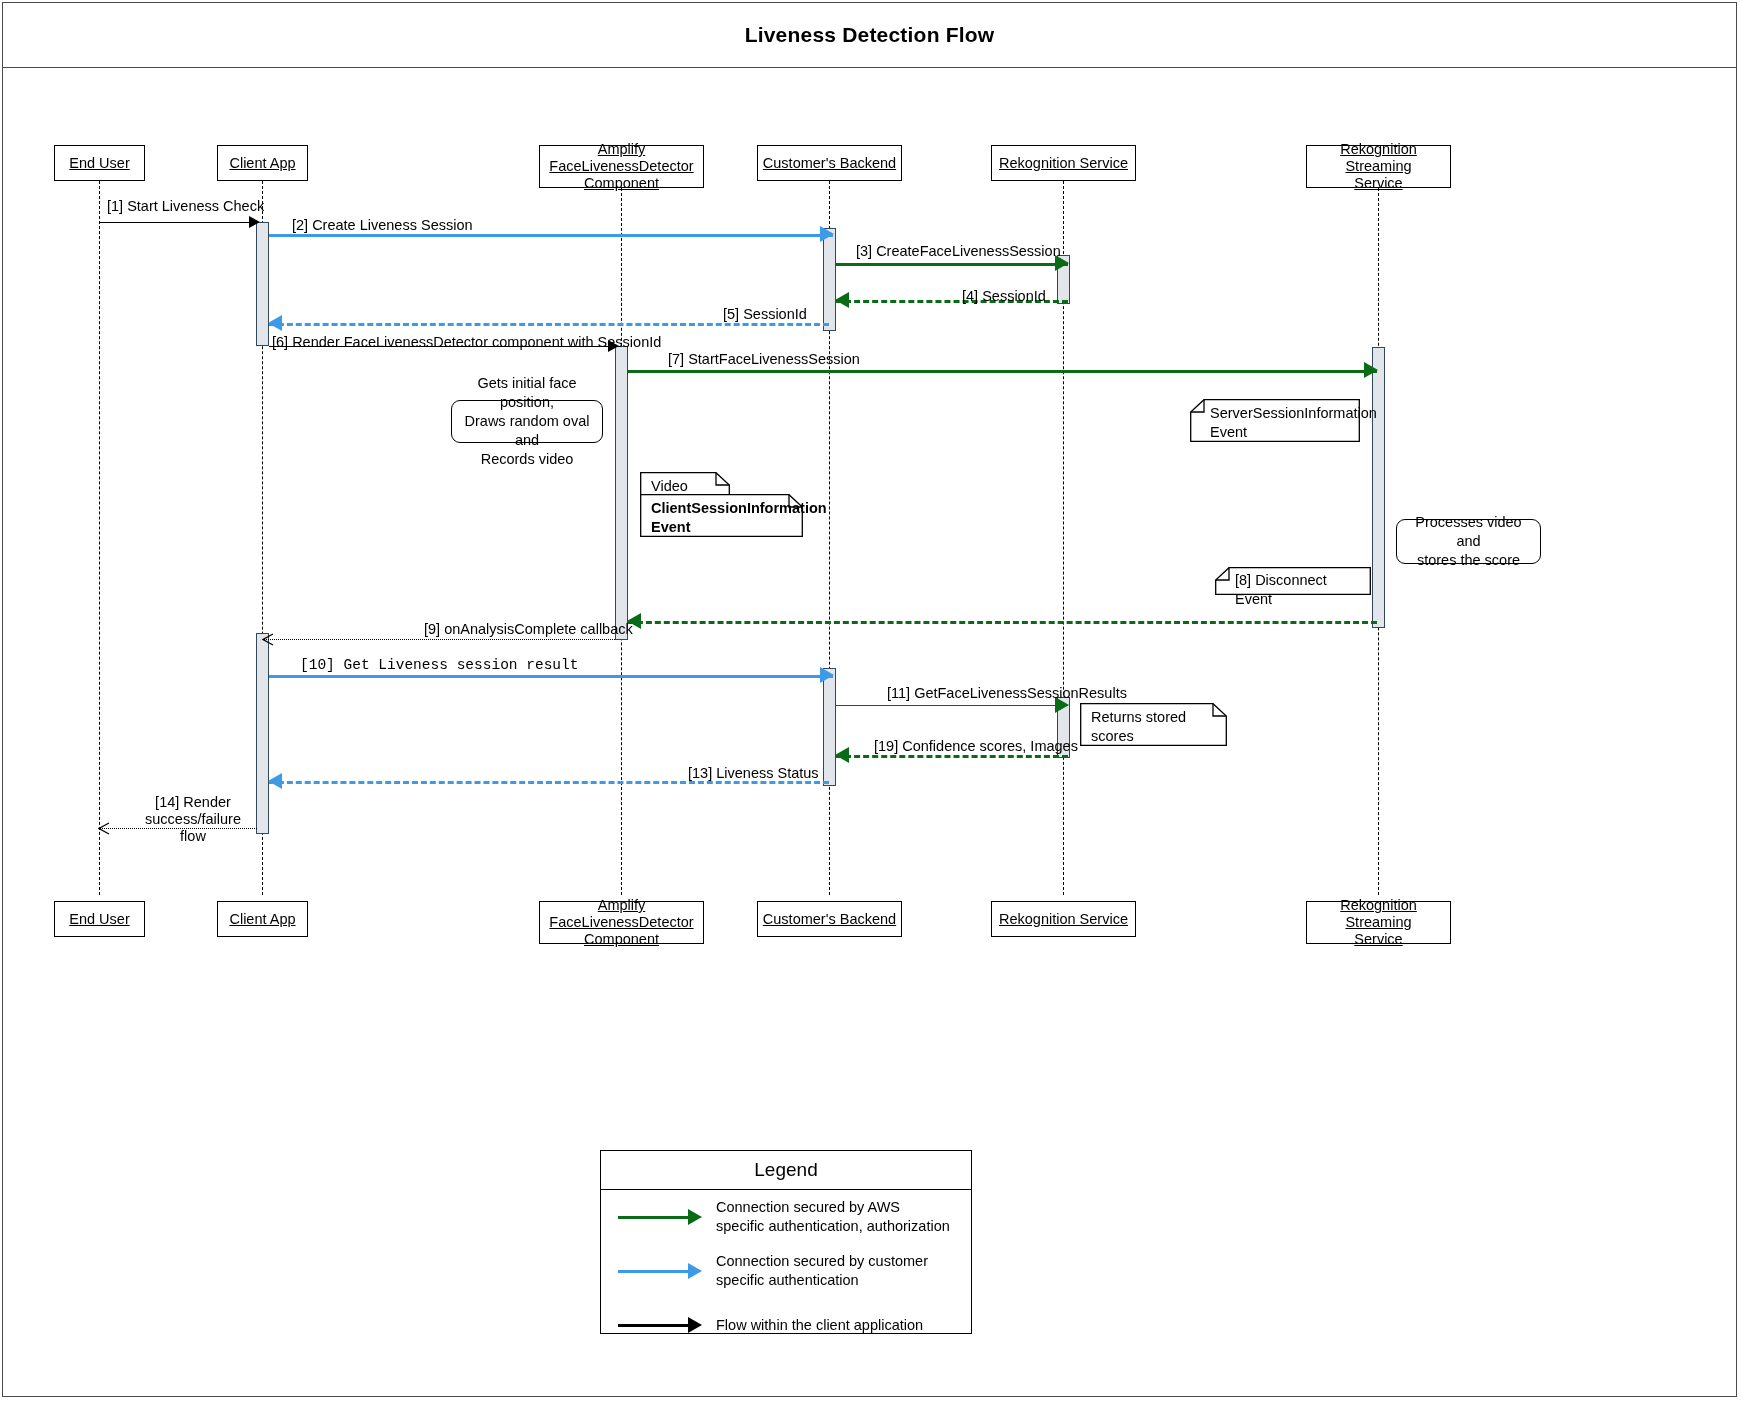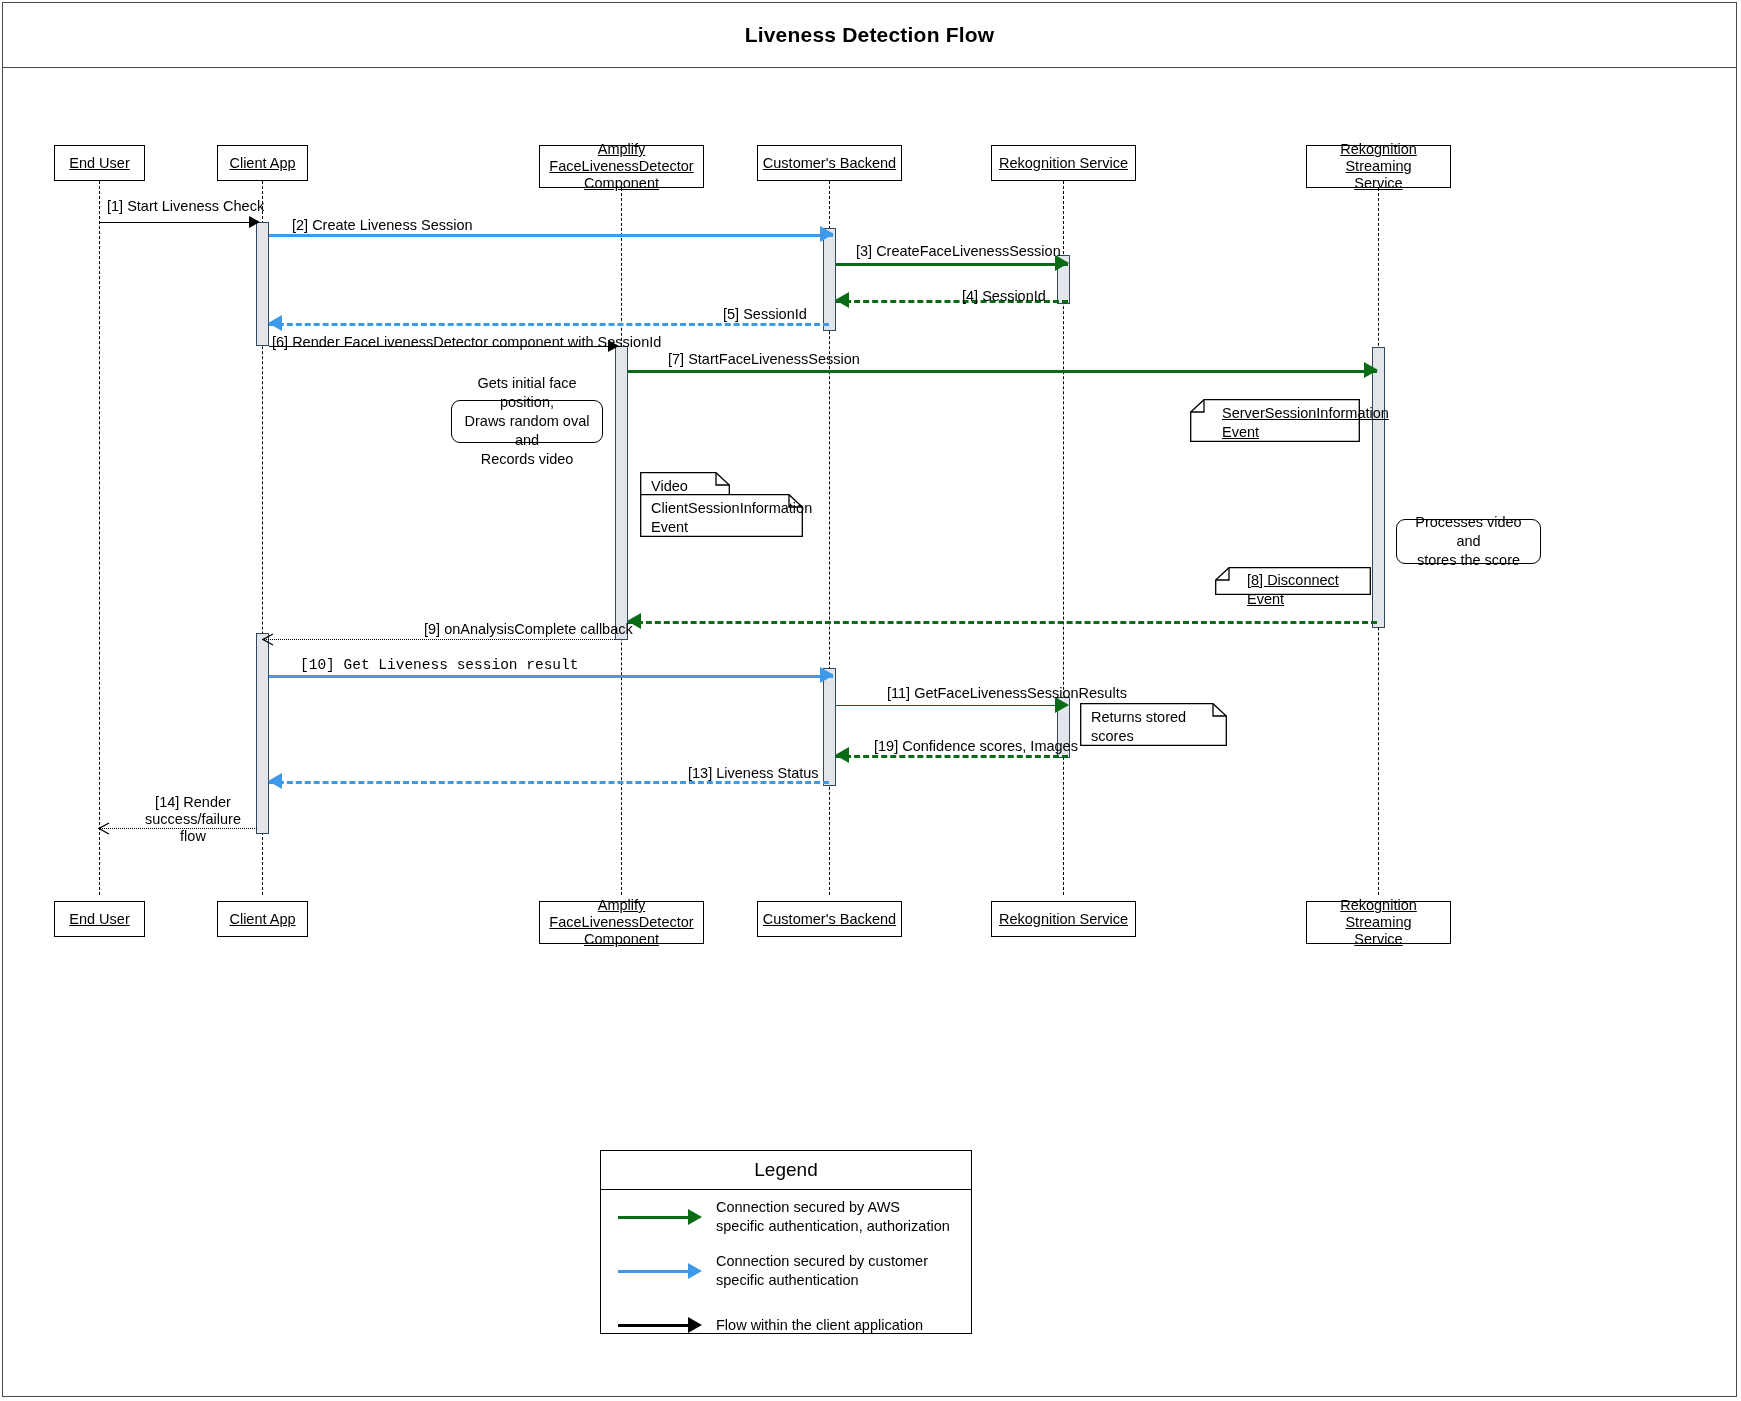--- a/index.html
+++ b/index.html
@@ -194,21 +194,21 @@
     font-size: 14.5px;
     line-height: 19px;
     z-index: 5;
   }
   .note-fold .nf-svg { position: absolute; left: 0; top: 0; }
   .note-fold .nf-text {
     position: relative;
     padding: 5px 9px 5px 11px;
     z-index: 2;
   }
-  .note-fold.fold-tl .nf-text { padding-left: 32px; text-decoration: underline; }
+  .note-fold.fold-tl .nf-text { padding-left: 20px; }
 
   
   .legend-box {
     position: absolute;
     border: 1.3px solid #000;
     background: #fff;
     box-sizing: border-box;
     z-index: 5;
   }
   .legend-title {
@@ -421,21 +421,21 @@
 Records video</div>
 
   <div class="note-fold fold-tr" style="left:640px; top:472px; width:90px; height:46px;">
     <svg class="nf-svg" width="90" height="28" viewBox="0 0 90 28">
       <path d="M0.7,0.7 H76 L89.3,13 V27.3 H0.7 Z" fill="#ffffff" stroke="#000" stroke-width="1.3"></path>
       <path d="M76,0.7 L76,13 L89.3,13" fill="none" stroke="#000" stroke-width="1.3"></path>
     </svg>
     <div class="nf-text" style="white-space:pre-line;">Video event</div>
   </div>
 
-  <div class="note-fold fold-tr" style="left:640px; top:494px; width:163px; height:55px;">
+  <div class="note-fold fold-tr" style="left:640px; top:494px; width:163px; height:55px;font-weight:bold;">
     <svg class="nf-svg" width="163" height="43" viewBox="0 0 163 43">
       <path d="M0.7,0.7 H149 L162.3,13 V42.3 H0.7 Z" fill="#ffffff" stroke="#000" stroke-width="1.3"></path>
       <path d="M149,0.7 L149,13 L162.3,13" fill="none" stroke="#000" stroke-width="1.3"></path>
     </svg>
     <div class="nf-text" style="white-space:pre-line;">ClientSessionInformation
 Event</div>
   </div>
 
   <div class="note-fold fold-tl" style="left:1190px; top:399px; width:170px; height:43px;">
     <svg class="nf-svg" width="170" height="43" viewBox="0 0 170 43">

